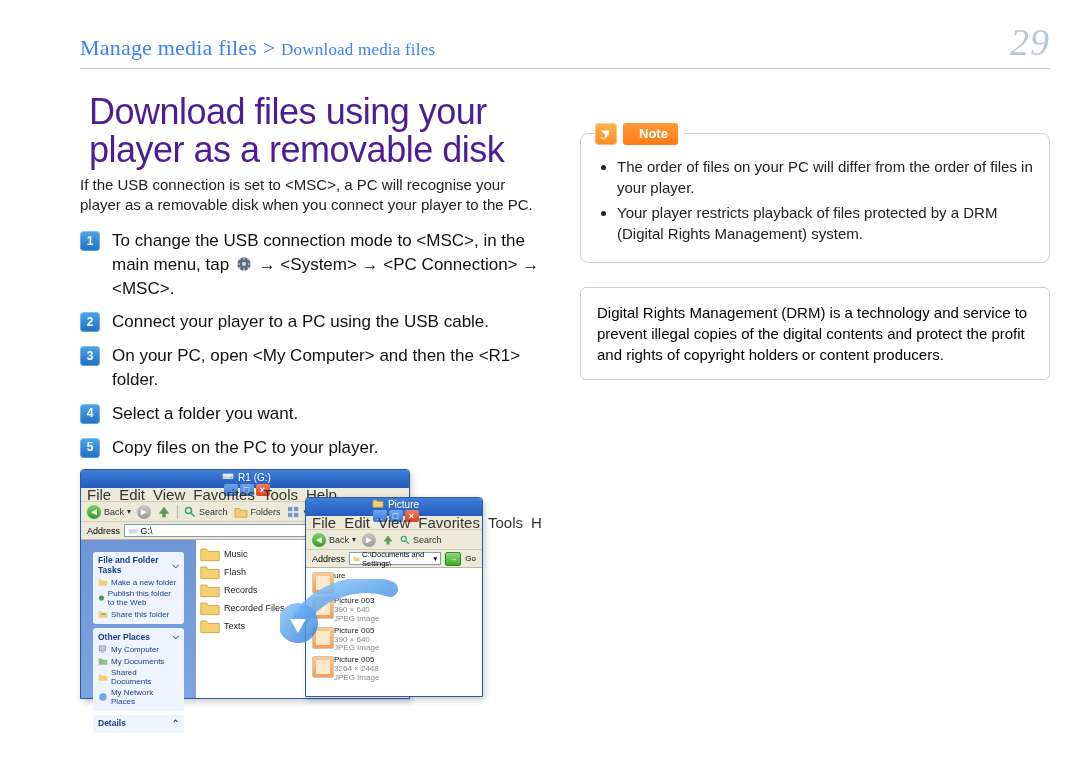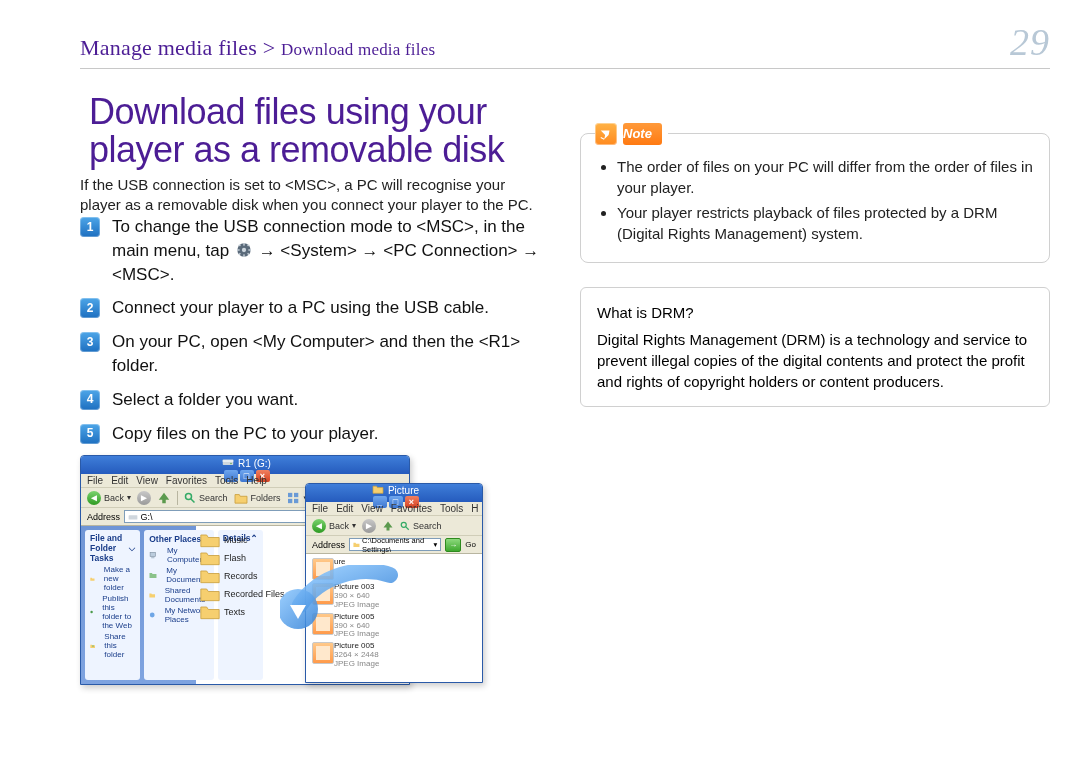--- a/index.html
+++ b/index.html
@@ -15,21 +15,21 @@
     width: 1080px; height: 762px;
     padding: 20px 30px 0 80px;
   }
   .header {
     display: flex; align-items: baseline; justify-content: space-between;
     border-bottom: 1px solid #c8c8c8;
     padding-bottom: 4px;
   }
   .crumb {
     font-family: Georgia, 'Times New Roman', serif;
-    color: #4c1d95;
+    color: #3b82f6;
     font-size: 22px;
     letter-spacing: 0.2px;
   }
   .crumb .sub { font-size: 17px; }
   .pnum {
     font-family: Georgia, 'Times New Roman', serif;
     font-style: italic;
     font-size: 38px;
     color: #b8c8d6;
     letter-spacing: 1px;
@@ -47,20 +47,21 @@
     font-size: 36px;
     line-height: 1.05;
     margin: 10px 0 6px 9px;
     font-family: Arial, Helvetica, sans-serif;
     letter-spacing: -0.5px;
   }
   .intro {
     font-size: 15px;
     color: #222;
     line-height: 1.35;
+    margin-bottom: 14px;
   }
   .steps { list-style: none; padding: 0; margin: 0; }
   .steps li {
     display: flex; align-items: flex-start;
     font-size: 17px; color: #111;
     line-height: 1.4;
     margin-bottom: 10px;
   }
   .badge {
     display: inline-flex; align-items: center; justify-content: center;
@@ -99,23 +100,22 @@
     border-radius: 4px;
     display: flex; align-items: center; justify-content: center;
     box-shadow: inset 0 0 0 1px rgba(255,255,255,0.4);
   }
   .noteicon svg { width: 14px; height: 14px; }
   .notelabel {
     background: linear-gradient(#ff9a3a, #ff7a12);
     color: #fff;
     font-weight: bold;
     font-size: 13px;
-    padding: 2px 10px 2px 0;
+    padding: 2px 10px 2px 16px;
     border-radius: 3px;
-    font-style: italic;
   }
   .notebox ul { margin: 10px 0 0 0; padding-left: 20px; }
   .notebox li { margin-bottom: 4px; }
   .drmhdr { margin: 0 0 6px 0; font-size: 15px; }
   .drmbox {
     border: 1px solid #d0d0d0;
     border-radius: 6px;
     padding: 14px 16px;
     font-size: 15px;
     line-height: 1.4;
@@ -141,39 +141,39 @@
     flex-direction: column;
   }
   .tbtns { display: flex; gap: 2px; }
   .tbtn { width: 14px; height: 12px; border-radius: 2px; display:flex; align-items:center; justify-content:center; font-size:9px; font-weight:bold; }
   .tmin { background: linear-gradient(#6fa6ee,#3d76d0); color:#fff; }
   .tmax { background: linear-gradient(#6fa6ee,#3d76d0); color:#fff; }
   .tcls { background: linear-gradient(#f08060,#d64020); color:#fff; }
   .menubar {
     background: #ece9d8; height: 14px;
     display: flex; gap: 8px; padding: 0 6px; align-items: center;
-    color: #333; font-size: 10px; border-bottom: 1px solid #d0cdb8;
+    color: #333; font-size: 15px; border-bottom: 1px solid #d0cdb8;
   }
   .toolbar {
     background: #ece9d8; height: 20px;
     display: flex; gap: 6px; padding: 0 6px; align-items: center;
     border-bottom: 1px solid #d0cdb8;
   }
   .tbtn2 { display:flex; align-items:center; gap:3px; font-size:9px; color:#333; }
   .circ { width:14px; height:14px; border-radius:50%; display:flex; align-items:center; justify-content:center; color:#fff; font-size:10px; }
   .cgreen { background: linear-gradient(#7bd36f,#2e9a22); }
   .cgrey { background: linear-gradient(#c8c8c8,#9a9a9a); }
   .addrbar { background:#ece9d8; height:18px; display:flex; align-items:center; gap:4px; padding:0 6px; font-size:9px; border-bottom:1px solid #b8b5a0; }
   .addrfield { flex:1; background:#fff; border:1px solid #7f9db9; height:13px; padding:0 3px; font-size:9px; display:flex; align-items:center; }
   .gobtn { width:16px; height:14px; background:linear-gradient(#8cd97c,#3ea82e); border-radius:2px; color:#fff; display:flex; align-items:center; justify-content:center; font-size:8px; border:1px solid #2e8a1e; }
   .wbody { display:flex; height: calc(100% - 70px); background:#fff; }
-  .sidepanel { width: 115px; background: linear-gradient(#6f95d6, #7ea3e0); padding:4px; display:flex; flex-direction:row; gap:4px; }
+  .sidepanel { width: 115px; background: linear-gradient(#6f95d6, #7ea3e0); padding:12px; display:flex; flex-direction:column; gap:4px; }
   .sgroup { background:#eef4ff; border-radius:3px; padding:3px 5px 5px 5px; }
   .sgroup .sgt { color:#1a3d8a; font-weight:bold; font-size:8.5px; display:flex; justify-content:space-between; align-items:center; }
-  .sgroup .sitem { color:#1a3d8a; font-size:8px; margin-top:2px; display:flex; align-items:center; gap:9px; }
+  .sgroup .sitem { color:#1a3d8a; font-size:8px; margin-top:2px; display:flex; align-items:center; gap:3px; }
   .mini { width:10px; height:10px; display:inline-block; }
   .folders { flex:1; padding:6px 4px; display:grid; grid-template-columns: 1fr 1fr; gap:2px 4px; align-content:start; }
   .fitem { display:flex; align-items:center; gap:4px; font-size:9px; color:#222; }
   .ficon { width:20px; height:16px; }
   .thumblist { flex:1; padding:4px 6px; display:flex; flex-direction:column; gap:3px; }
   .thumb { display:flex; align-items:flex-start; }
   .timg { width:22px; height:22px; background: linear-gradient(#ffc98a,#ff9a4a); border:1px solid #c8c8c8; border-radius:2px; position:relative; }
   .timg::after { content:""; position:absolute; inset:3px; background:#ffe8cc; }
   .tinfo { font-size:8px; line-height:1.1; color:#222; }
   .tinfo .sub { color:#888; }
@@ -522,18 +522,17 @@
           </span>
           <span class="notelabel">Note</span>
         </div>
         <ul>
           <li>The order of files on your PC will differ from the order of files in your player.</li>
           <li>Your player restricts playback of files protected by a DRM (Digital Rights Management) system.</li>
         </ul>
       </div>
 
       <div class="drmbox">
-        <div class="drmhdr">What is DRM?</div>
         <div>Digital Rights Management (DRM) is a technology and service to prevent illegal copies of the digital contents and protect the profit and rights of copyright holders or content producers.</div>
       </div>
     </div>
   </div>
 </div>
 
 </body></html>

